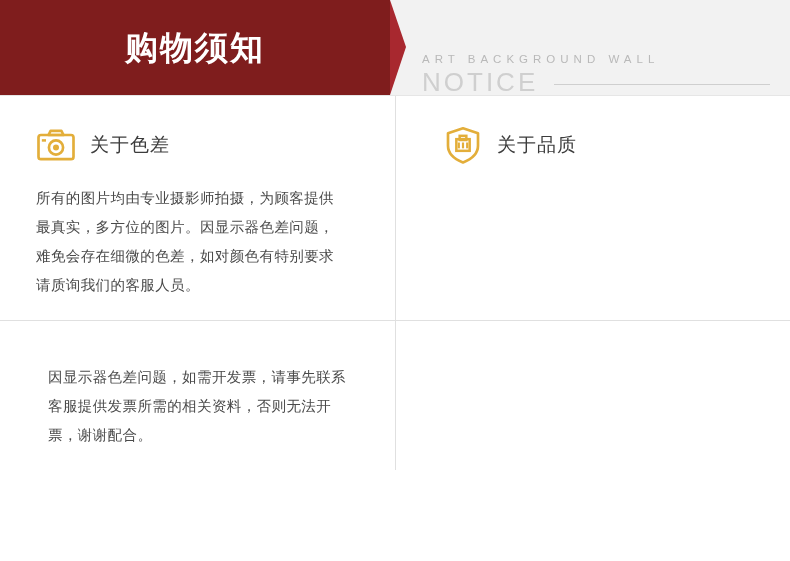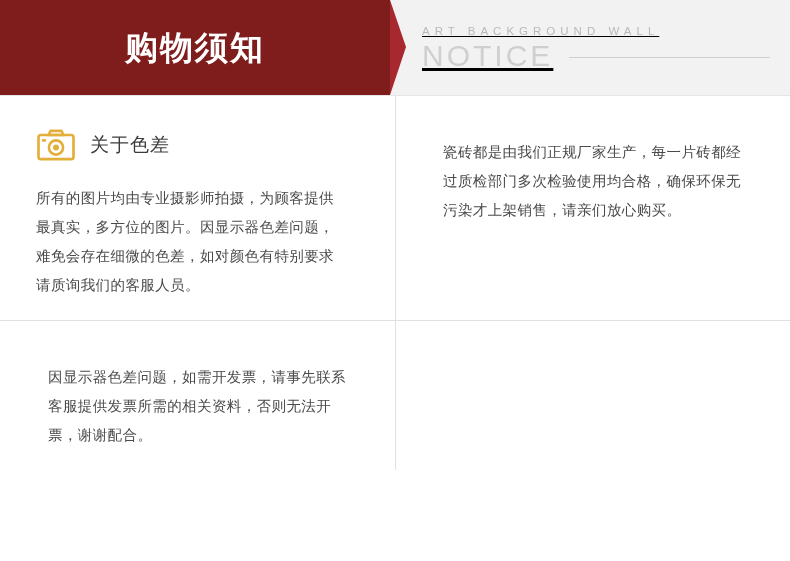--- a/index.html
+++ b/index.html
@@ -40,38 +40,37 @@
     font-size: 33px;
     font-weight: bold;
     letter-spacing: 2px;
     line-height: 1;
   }
   .header-right {
     flex: 1;
     position: relative;
     display: flex;
     flex-direction: column;
-    justify-content: center;
+    justify-content: flex-end;
     padding-left: 32px;
-    text-decoration: underline;
   }
   .header-en-top {
     color: #b9b9b9;
     font-size: 11.5px;
     letter-spacing: 5px;
     margin-bottom: 4px;
     white-space: nowrap;
   }
   .header-en-bottom-row {
     display: flex;
     align-items: center;
   }
   .header-en-big {
     color: #cfcfcf;
-    font-size: 30px;
+    font-size: 26px;
     letter-spacing: 3px;
     line-height: 1;
     white-space: nowrap;
   }
   .header-rule {
     flex: 1;
     height: 1px;
     background: #cfcfcf;
     margin-left: 16px;
     margin-right: 20px;
@@ -197,21 +196,31 @@
             <circle cx="24" cy="27" r="8.5" fill="none" stroke="#e3ae3a" stroke-width="3.2"></circle>
             <circle cx="24" cy="27" r="3.6" fill="#e3ae3a"></circle>
             <rect x="7" y="17" width="5" height="3" fill="#e3ae3a"></rect>
           </svg>
           <div class="cell-title">关于色差</div>
         </div>
         <div class="cell-body">所有的图片均由专业摄影师拍摄，为顾客提供最真实，多方位的图片。因显示器色差问题，难免会存在细微的色差，如对颜色有特别要求请质询我们的客服人员。</div>
       </div>
 
       <div class="cell right">
-        <div class="cell-body">瓷砖都是由我们正规厂家生产，每一片砖都经过质检部门多次检验使用均合格，确保环保无污染才上架销售，请亲们放心购买。</div>
+        <div class="cell-head">
+          <svg class="cell-icon" viewBox="0 0 48 48">
+            <path d="M24 4 L42 10 V25 C42 35 33 41.5 24 45 C15 41.5 6 35 6 25 V10 Z" fill="none" stroke="#e3ae3a" stroke-width="3.2" stroke-linejoin="round"></path>
+            <rect x="16" y="17" width="16" height="14" fill="none" stroke="#e3ae3a" stroke-width="3"></rect>
+            <rect x="20" y="13" width="8" height="5" fill="none" stroke="#e3ae3a" stroke-width="3"></rect>
+            <line x1="19" y1="21" x2="19" y2="28" stroke="#e3ae3a" stroke-width="2.6"></line>
+            <line x1="24" y1="21" x2="24" y2="28" stroke="#e3ae3a" stroke-width="2.6"></line>
+            <line x1="29" y1="21" x2="29" y2="28" stroke="#e3ae3a" stroke-width="2.6"></line>
+          </svg>
+          <div class="cell-title">关于品质</div>
+        </div>
       </div>
     </div>
 
     <div class="h-divider short-left"></div>
 
     <div class="row">
       <div class="v-divider"></div>
 
 
       <div class="cell right">

